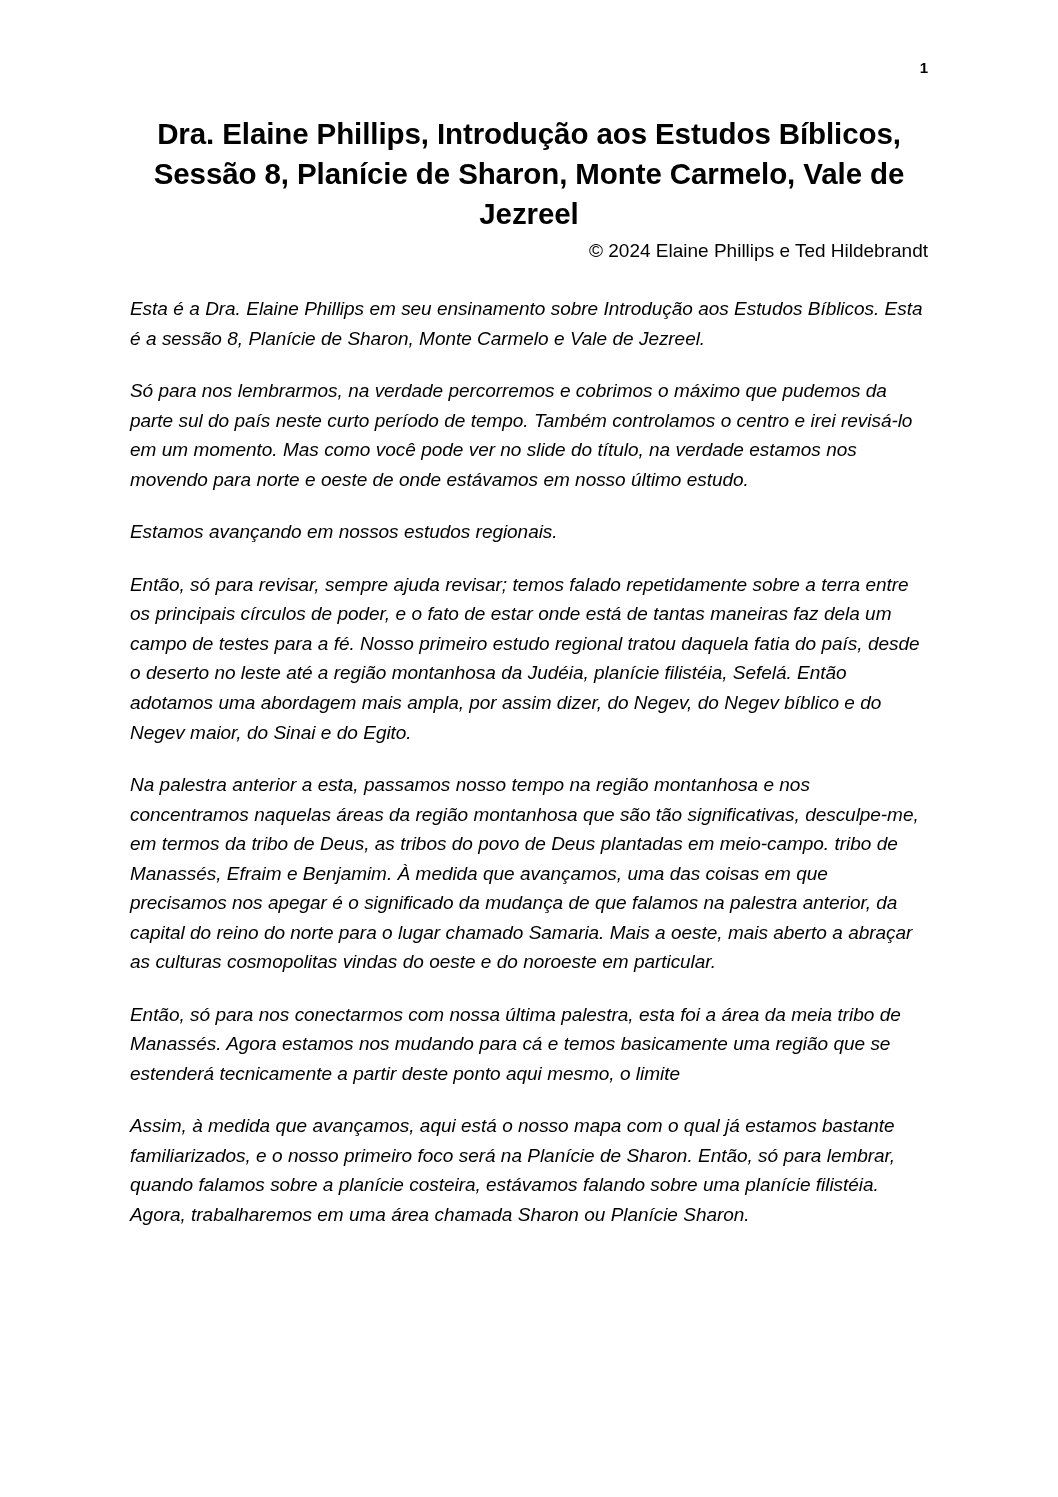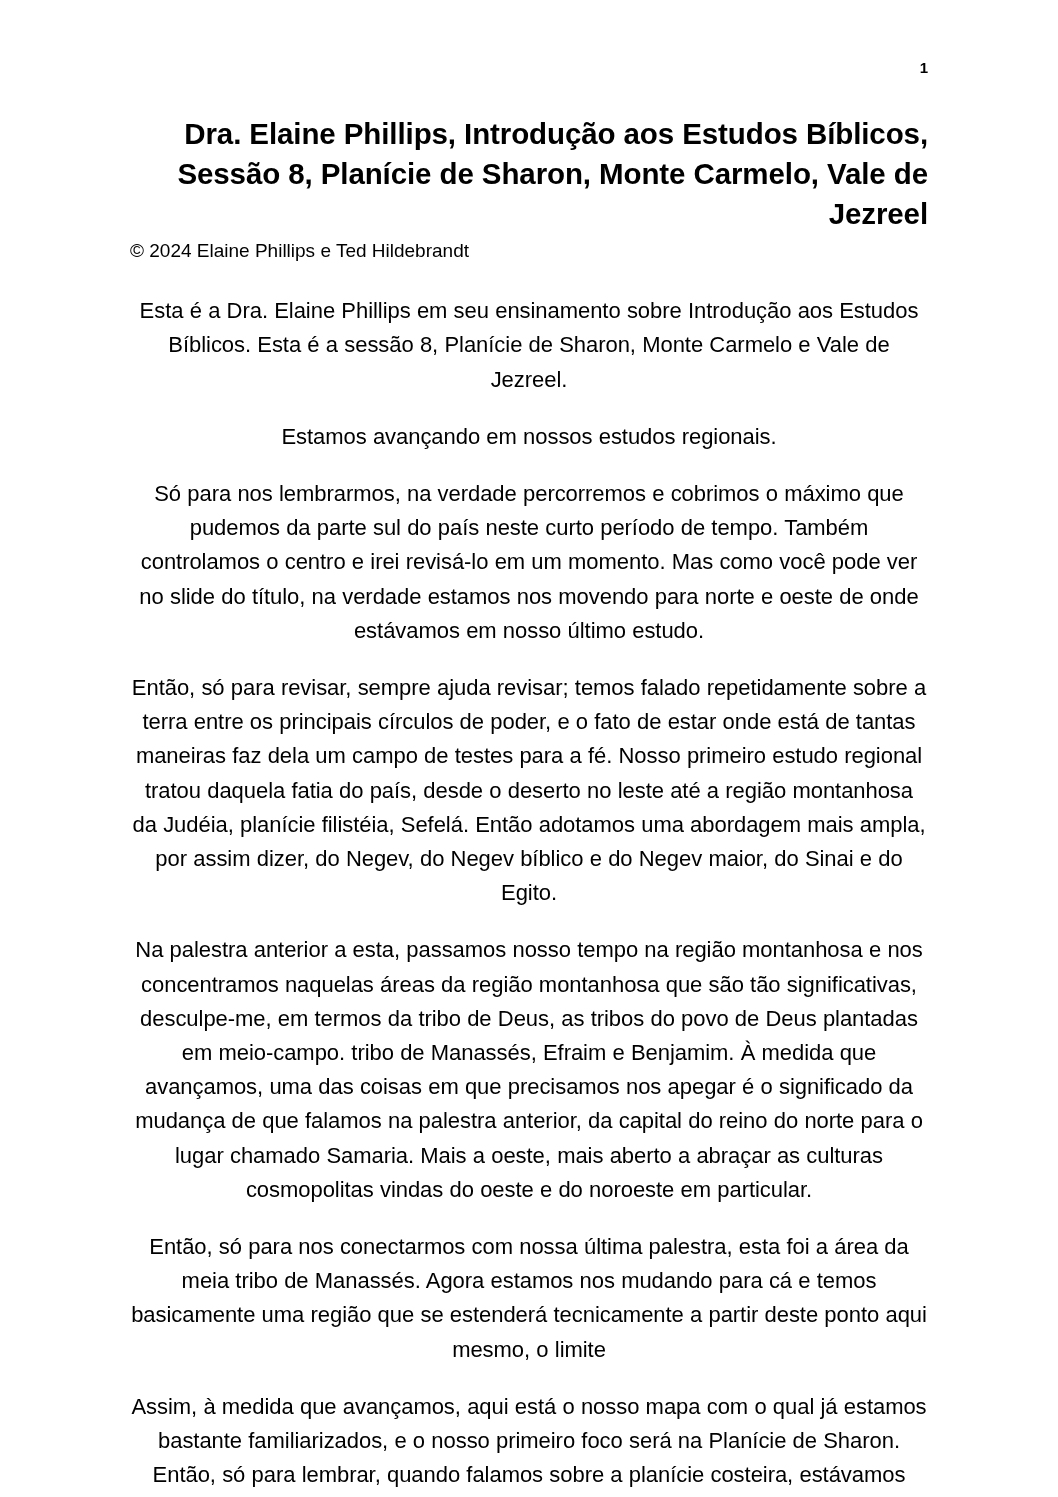--- a/index.html
+++ b/index.html
@@ -26,59 +26,60 @@
     right: 130px;
     font-size: 15px;
     font-weight: bold;
     line-height: 1;
   }
   .doc-title {
     margin: 58px 0 0 0;
     font-size: 29.5px;
     font-weight: bold;
     line-height: 1.35;
-    text-align: right;
+    text-align: center;
     letter-spacing: -0.1px;
   }
   .doc-copyright {
     margin: 6px 0 0 0;
     font-size: 19px;
     line-height: 1.3;
-    text-align: left;
+    text-align: right;
     font-weight: normal;
   }
   .body-text {
     margin-top: 30px;
   }
   .body-text p {
     margin: 0 0 23px 0;
-    font-size: 22px;
+    font-size: 19px;
     line-height: 1.555;
-    text-align: center;
+    text-align: left;
     letter-spacing: -0.05px;
     word-spacing: 0.2px;
+    font-style: italic;
   }
   .body-text p:last-child {
     margin-bottom: 0;
   }
 </style>
 </head>
 <body>
 
 <div class="page">
 
   <div class="page-number">1</div>
 
   <h1 class="doc-title">Dra. Elaine Phillips, Introdução aos Estudos Bíblicos, Sessão 8, Planície de Sharon, Monte Carmelo, Vale de Jezreel</h1>
 
   <div class="doc-copyright">© 2024 Elaine Phillips e Ted Hildebrandt</div>
 
   <div class="body-text">
     <p>Esta é a Dra. Elaine Phillips em seu ensinamento sobre Introdução aos Estudos Bíblicos. Esta é a sessão 8, Planície de Sharon, Monte Carmelo e Vale de Jezreel.</p>
+    <p>Só para nos lembrarmos, na verdade percorremos e cobrimos o máximo que pudemos da parte sul do país neste curto período de tempo. Também controlamos o centro e irei revisá-lo em um momento. Mas como você pode ver no slide do título, na verdade estamos nos movendo para norte e oeste de onde estávamos em nosso último estudo.</p>
     <p>Estamos avançando em nossos estudos regionais.</p>
-    <p>Só para nos lembrarmos, na verdade percorremos e cobrimos o máximo que pudemos da parte sul do país neste curto período de tempo. Também controlamos o centro e irei revisá-lo em um momento. Mas como você pode ver no slide do título, na verdade estamos nos movendo para norte e oeste de onde estávamos em nosso último estudo.</p>
     <p>Então, só para revisar, sempre ajuda revisar; temos falado repetidamente sobre a terra entre os principais círculos de poder, e o fato de estar onde está de tantas maneiras faz dela um campo de testes para a fé. Nosso primeiro estudo regional tratou daquela fatia do país, desde o deserto no leste até a região montanhosa da Judéia, planície filistéia, Sefelá. Então adotamos uma abordagem mais ampla, por assim dizer, do Negev, do Negev bíblico e do Negev maior, do Sinai e do Egito.</p>
     <p>Na palestra anterior a esta, passamos nosso tempo na região montanhosa e nos concentramos naquelas áreas da região montanhosa que são tão significativas, desculpe-me, em termos da tribo de Deus, as tribos do povo de Deus plantadas em meio-campo. tribo de Manassés, Efraim e Benjamim. À medida que avançamos, uma das coisas em que precisamos nos apegar é o significado da mudança de que falamos na palestra anterior, da capital do reino do norte para o lugar chamado Samaria. Mais a oeste, mais aberto a abraçar as culturas cosmopolitas vindas do oeste e do noroeste em particular.</p>
     <p>Então, só para nos conectarmos com nossa última palestra, esta foi a área da meia tribo de Manassés. Agora estamos nos mudando para cá e temos basicamente uma região que se estenderá tecnicamente a partir deste ponto aqui mesmo, o limite</p>
     <p>Assim, à medida que avançamos, aqui está o nosso mapa com o qual já estamos bastante familiarizados, e o nosso primeiro foco será na Planície de Sharon. Então, só para lembrar, quando falamos sobre a planície costeira, estávamos falando sobre uma planície filistéia. Agora, trabalharemos em uma área chamada Sharon ou Planície Sharon.</p>
   </div>
 
 </div>
 
 </body></html>

